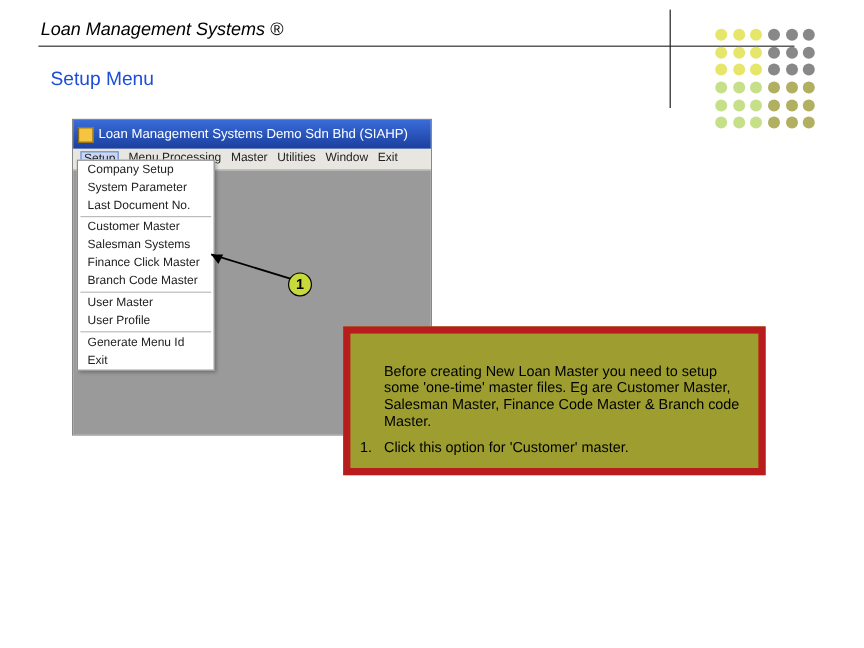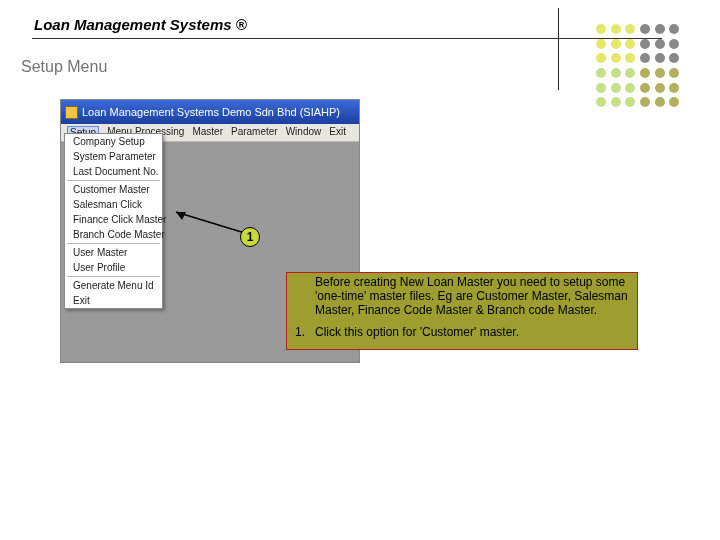--- a/index.html
+++ b/index.html
@@ -10,31 +10,31 @@
     font-family: Arial, sans-serif;
     background: #fff;
     position: relative;
     overflow: hidden;
   }
   .page-title {
     position: absolute;
     top: 16px;
     left: 34px;
     font-size: 15px;
-    font-weight: bold;
+    font-weight: normal;
     font-style: italic;
     color: #000;
   }
   .subtitle {
     position: absolute;
     top: 58px;
-    left: 21px;
+    left: 42px;
     font-size: 16px;
     font-family: "Comic Sans MS", cursive, sans-serif;
-    color: #737373;
+    color: #1d4ed8;
   }
   .hr-top {
     position: absolute;
     top: 38px;
     left: 32px;
     width: 630px;
     border-top: 1px solid #333;
   }
   .divider-v {
     position: absolute;
@@ -96,21 +96,21 @@
   .menubar span { white-space: nowrap; }
   .menubar .sel {
     background: #c9d7f2;
     padding: 0 2px;
     border: 1px solid #6f8bd1;
   }
   .dropdown {
     position: absolute;
     top: 33px;
     left: 3px;
-    width: 99px;
+    width: 115px;
     background: #fff;
     border: 1px solid #8b8b8b;
     font-size: 10px;
     color: #222;
     box-shadow: 2px 2px 3px rgba(0,0,0,0.3);
   }
   .dropdown .item {
     padding: 2px 8px;
     white-space: nowrap;
   }
@@ -141,24 +141,24 @@
     position: absolute;
     top: 210px;
     left: 170px;
   }
   .notebox {
     position: absolute;
     top: 272px;
     left: 286px;
     width: 352px;
     background: #9d9e2f;
-    border: 1px solid #b91c1c;
+    border: 6px solid #b91c1c;
     font-size: 12px;
     color: #000;
-    padding: 2px 8px 10px 28px;
+    padding: 24px 8px 10px 28px;
   }
   .notebox .row {
     display: flex;
     gap: 8px;
     margin-top: 8px;
   }
   .notebox .num {
     position: absolute;
     left: 8px;
   }
@@ -212,32 +212,32 @@
 
 <div class="window">
   <div class="titlebar">
     <span class="icon"></span>
     <span>Loan Management Systems   Demo Sdn Bhd (SIAHP)</span>
   </div>
   <div class="menubar">
     <span class="sel">Setup</span>
     <span>Menu Processing</span>
     <span>Master</span>
-    <span>Parameter</span>
+    <span>Utilities</span>
     <span>Window</span>
     <span>Exit</span>
   </div>
   <div class="window-body"></div>
   <div class="dropdown">
     <div class="item">Company Setup</div>
     <div class="item">System Parameter</div>
     <div class="item">Last Document No.</div>
     <hr>
     <div class="item">Customer Master</div>
-    <div class="item">Salesman Click</div>
+    <div class="item">Salesman Systems</div>
     <div class="item">Finance Click Master</div>
     <div class="item">Branch Code Master</div>
     <hr>
     <div class="item">User Master</div>
     <div class="item">User Profile</div>
     <hr>
     <div class="item">Generate Menu Id</div>
     <div class="item">Exit</div>
   </div>
 </div>

